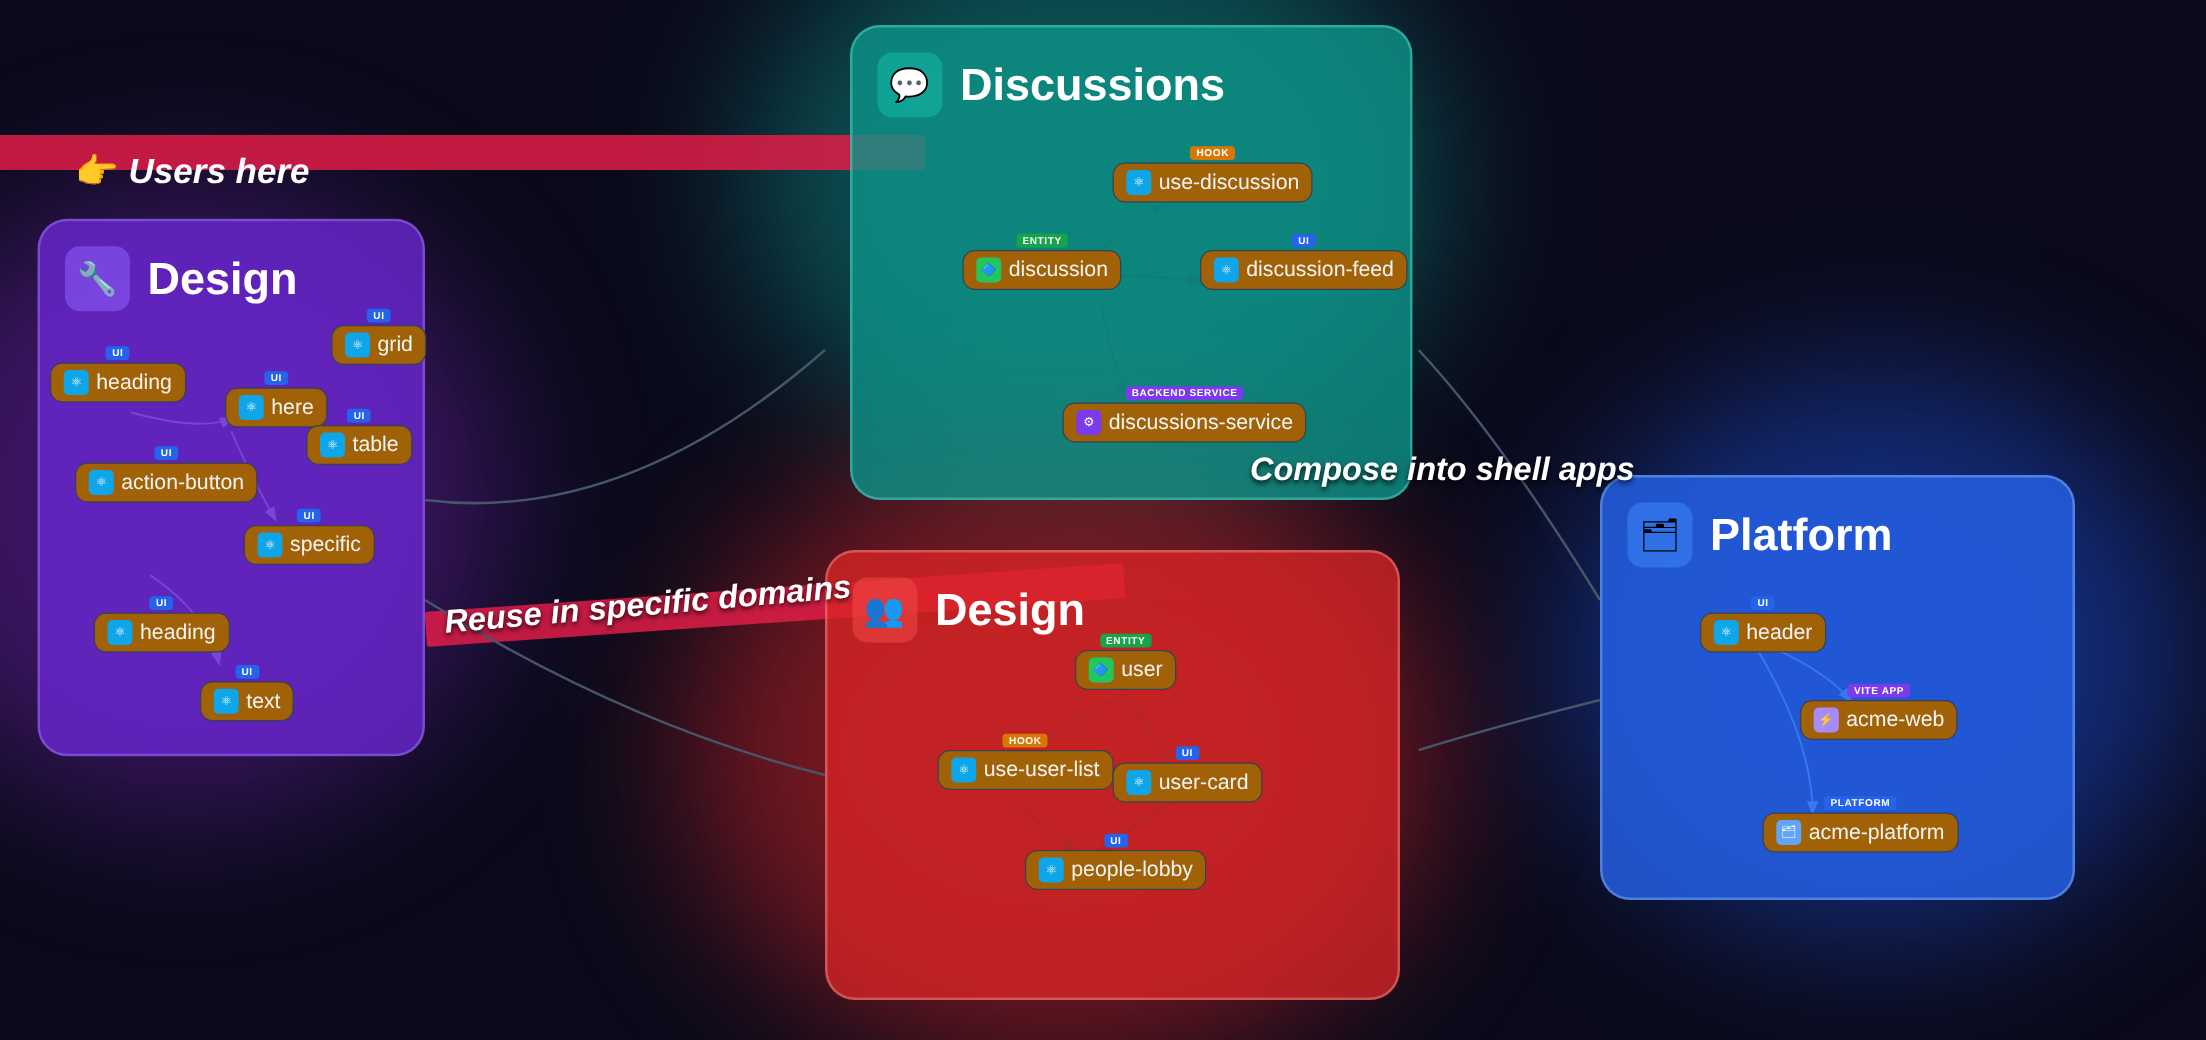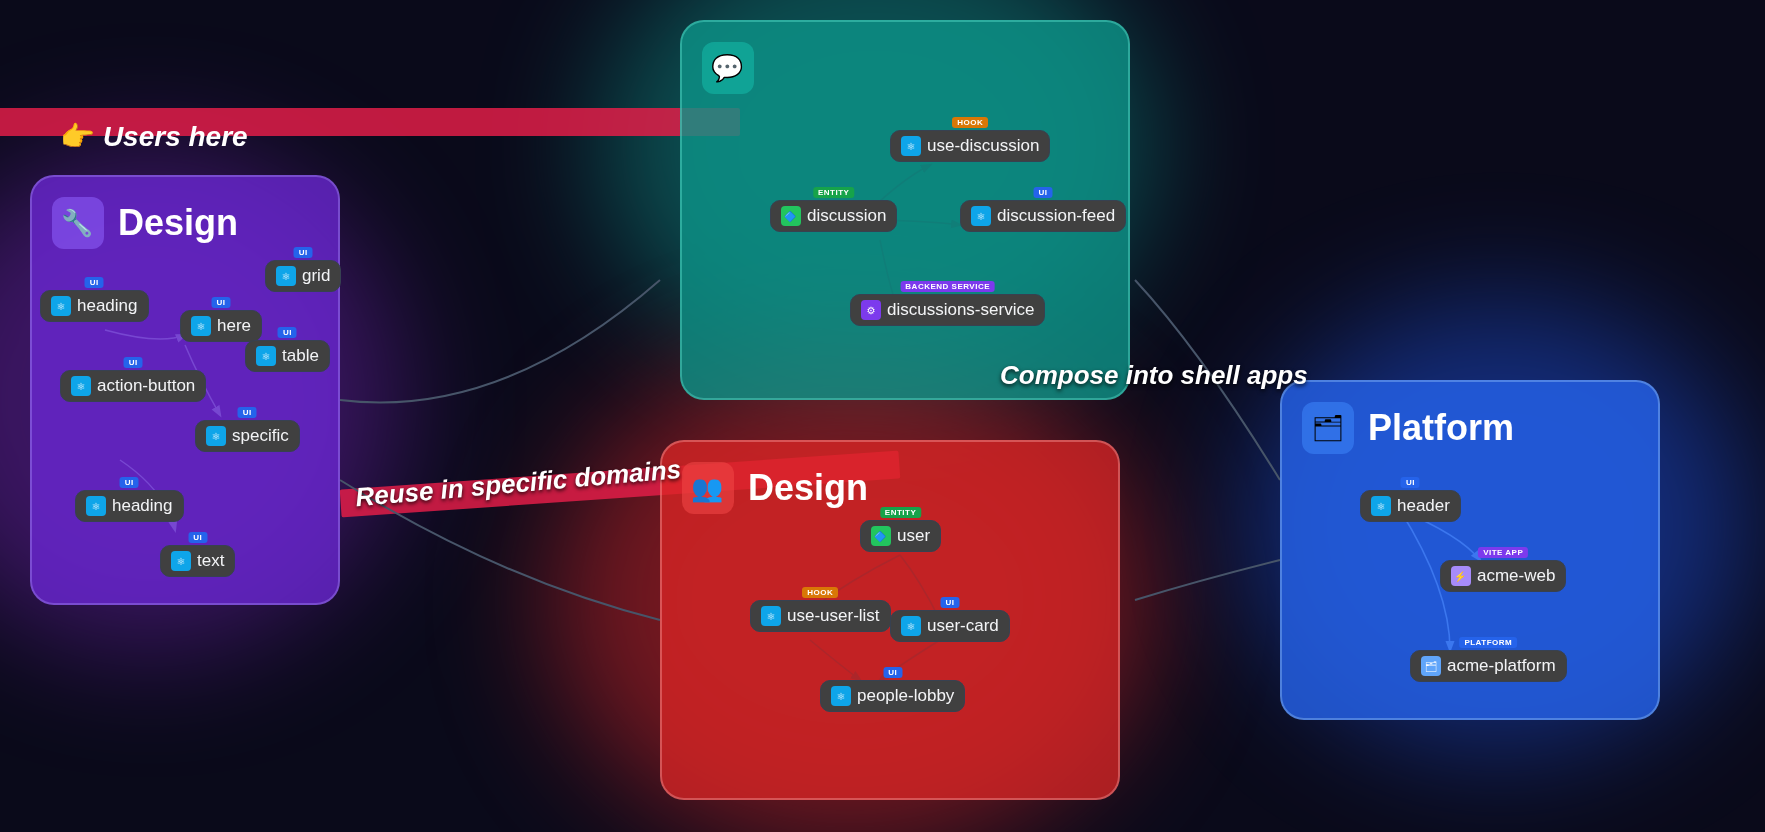--- a/index.html
+++ b/index.html
@@ -102,21 +102,21 @@
 
     .group-label {
       font-size: 36px;
       font-weight: 700;
       color: white;
     }
 
     
     .node {
       position: absolute;
-      background: #404040;
+      background: #a16207;
       border: 1.5px solid #374151;
       border-radius: 10px;
       padding: 5px 10px;
       display: flex;
       align-items: center;
       gap: 6px;
       white-space: nowrap;
     }
     .node-text {
       color: #f3f4f6;
@@ -198,21 +198,21 @@
     .n-action-button { top: 370px; left: 60px; }
     .n-table { top: 340px; left: 245px; }
     .n-tooltip { top: 420px; left: 195px; }
     .n-heading { top: 490px; left: 75px; }
     .n-text { top: 545px; left: 160px; }
 
     
     .n-use-discussion { top: 130px; left: 890px; }
     .n-discussion { top: 200px; left: 770px; }
     .n-discussion-feed { top: 200px; left: 960px; }
-    .n-discussions-service { top: 294px; left: 850px; align-items: center; }
+    .n-discussions-service { top: 322px; left: 850px; align-items: center; }
 
     
     .n-user { top: 520px; left: 860px; }
     .n-use-user-list { top: 600px; left: 750px; }
     .n-user-card { top: 610px; left: 890px; }
     .n-people-lobby { top: 680px; left: 820px; }
 
     
     .n-header { top: 490px; left: 1360px; }
     .n-acme-web { top: 560px; left: 1440px; text-align: right; }
@@ -274,20 +274,21 @@
 <div class="group group-design">
   <div class="group-title">
     <div class="group-icon group-icon-design">🔧</div>
     <span class="group-label">Design</span>
   </div>
 </div>
 
 <div class="group group-discussions">
   <div class="group-title">
     <div class="group-icon group-icon-discussions">💬</div>
+    <span class="group-label">Discussions</span>
   </div>
 </div>
 
 <div class="group group-users">
   <div class="group-title">
     <div class="group-icon group-icon-users">👥</div>
     <span class="group-label">Design</span>
   </div>
 </div>
 

